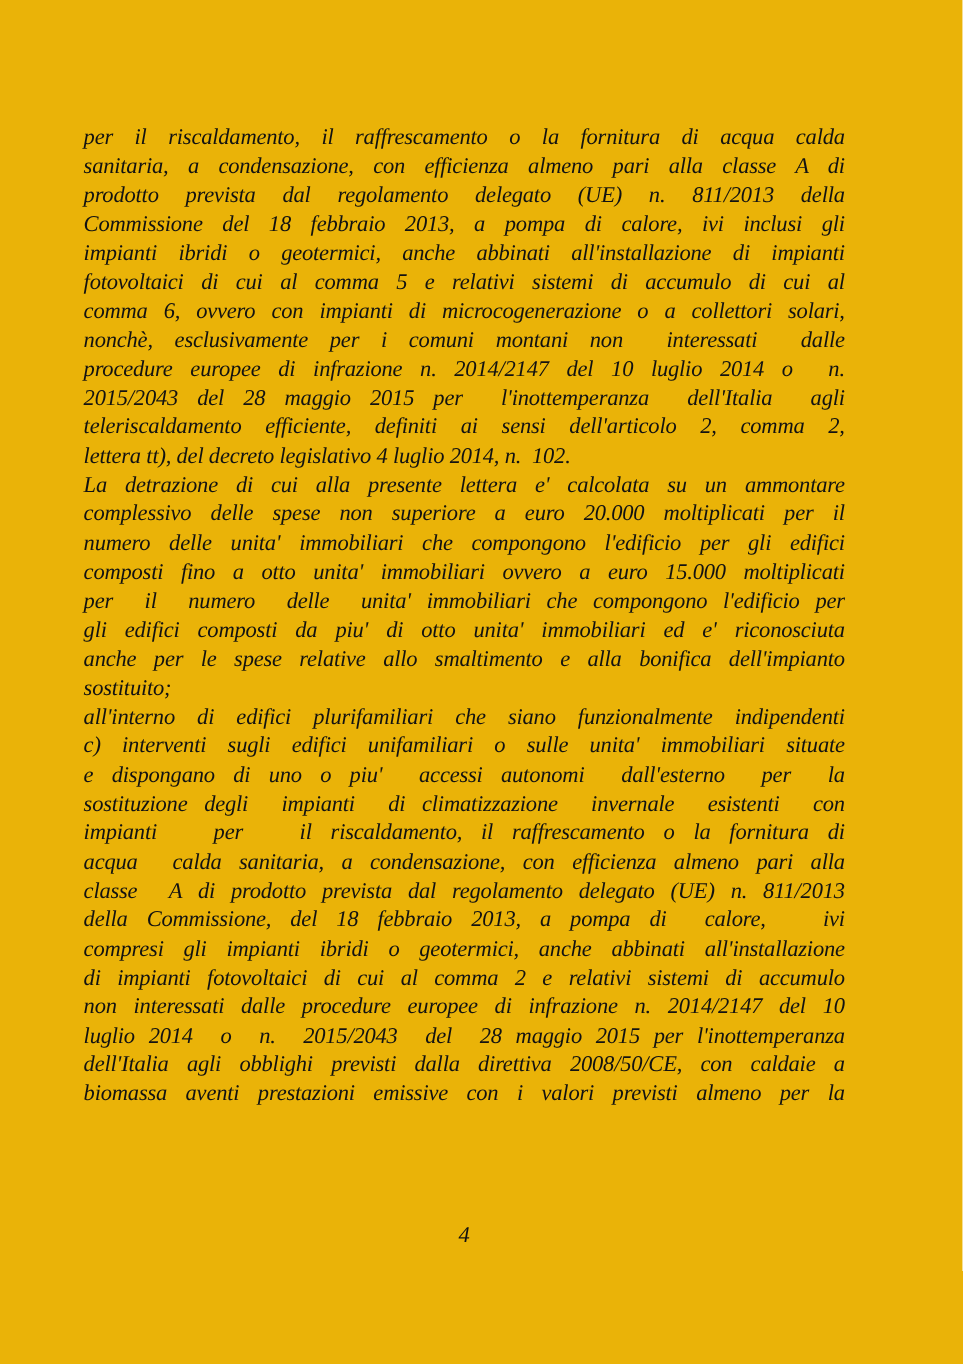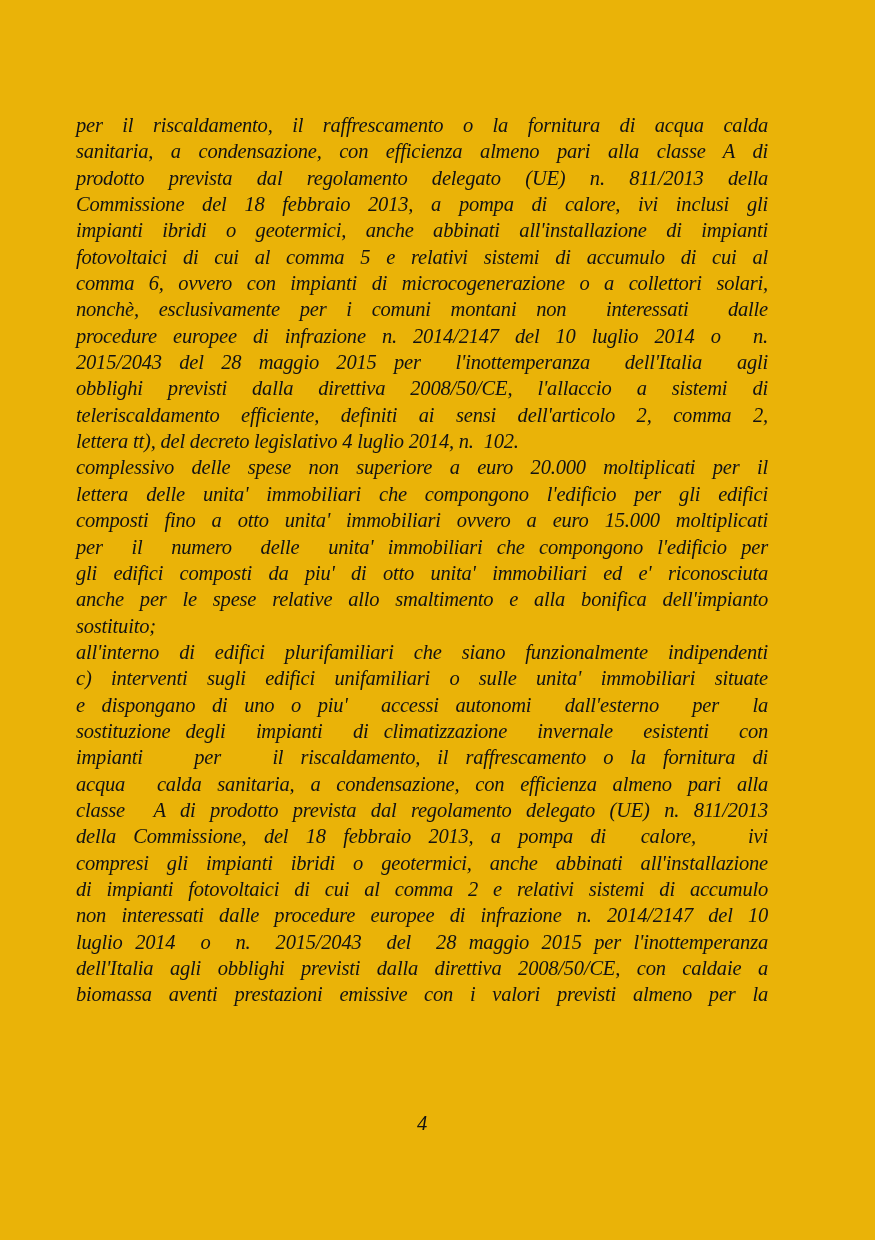--- a/index.html
+++ b/index.html
@@ -54,25 +54,25 @@
     <div class="line">per il riscaldamento, il raffrescamento o la fornitura di acqua calda</div>
     <div class="line">sanitaria, a condensazione, con efficienza almeno pari alla classe A di</div>
     <div class="line">prodotto prevista dal regolamento delegato (UE) n. 811/2013 della</div>
     <div class="line">Commissione del 18 febbraio 2013, a pompa di calore, ivi inclusi gli</div>
     <div class="line">impianti ibridi o geotermici, anche abbinati all'installazione di impianti</div>
     <div class="line">fotovoltaici di cui al comma 5 e relativi sistemi di accumulo di cui al</div>
     <div class="line">comma 6, ovvero con impianti di microcogenerazione o a collettori solari,</div>
     <div class="line">nonchè, esclusivamente per i comuni montani non&nbsp; interessati&nbsp; dalle</div>
     <div class="line">procedure europee di infrazione n. 2014/2147 del 10 luglio 2014 o&nbsp; n.</div>
     <div class="line">2015/2043 del 28 maggio 2015 per&nbsp; l'inottemperanza&nbsp; dell'Italia&nbsp; agli</div>
-    <div class="line">obblighi previsti dalla direttiva 2008/50/CE, l'allaccio a sistemi di</div>
     <div class="line">teleriscaldamento efficiente, definiti ai sensi dell'articolo 2, comma 2,</div>
     <div class="line para-end">lettera tt), del decreto legislativo 4 luglio 2014, n.&nbsp; 102.</div>
+    <div class="line">La detrazione di cui alla presente lettera e' calcolata su un ammontare</div>
     <div class="line">complessivo delle spese non superiore a euro 20.000 moltiplicati per il</div>
-    <div class="line">lettera delle unita' immobiliari che compongono l'edificio per gli edifici</div>
+    <div class="line">numero delle unita' immobiliari che compongono l'edificio per gli edifici</div>
     <div class="line">composti fino a otto unita' immobiliari ovvero a euro 15.000 moltiplicati</div>
     <div class="line">per&nbsp; il&nbsp; numero&nbsp; delle&nbsp; unita' immobiliari che compongono l'edificio per</div>
     <div class="line">gli edifici composti da piu' di otto unita' immobiliari ed e' riconosciuta</div>
     <div class="line">anche per le spese relative allo smaltimento e alla bonifica dell'impianto</div>
     <div class="line para-end">sostituito;</div>
     <div class="line">all'interno di edifici plurifamiliari che siano funzionalmente indipendenti</div>
     <div class="line">c) interventi sugli edifici unifamiliari o sulle unita' immobiliari situate</div>
     <div class="line">e dispongano di uno o piu'&nbsp; accessi autonomi&nbsp; dall'esterno&nbsp; per&nbsp; la</div>
     <div class="line">sostituzione degli&nbsp; impianti&nbsp; di climatizzazione&nbsp; invernale&nbsp; esistenti&nbsp; con</div>
     <div class="line">impianti&nbsp;&nbsp; per&nbsp;&nbsp; il riscaldamento, il raffrescamento o la fornitura di</div>

